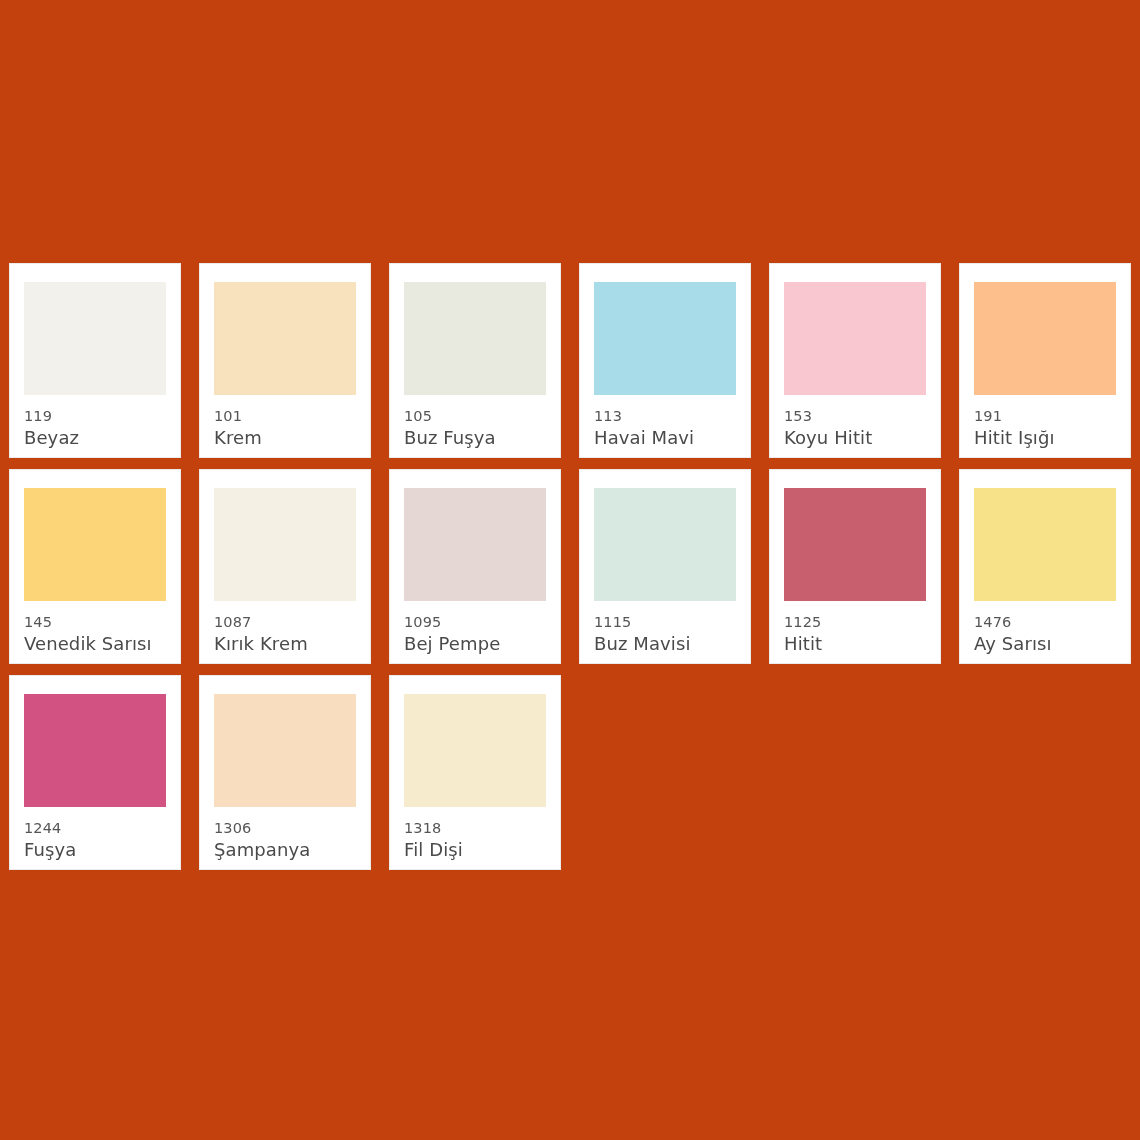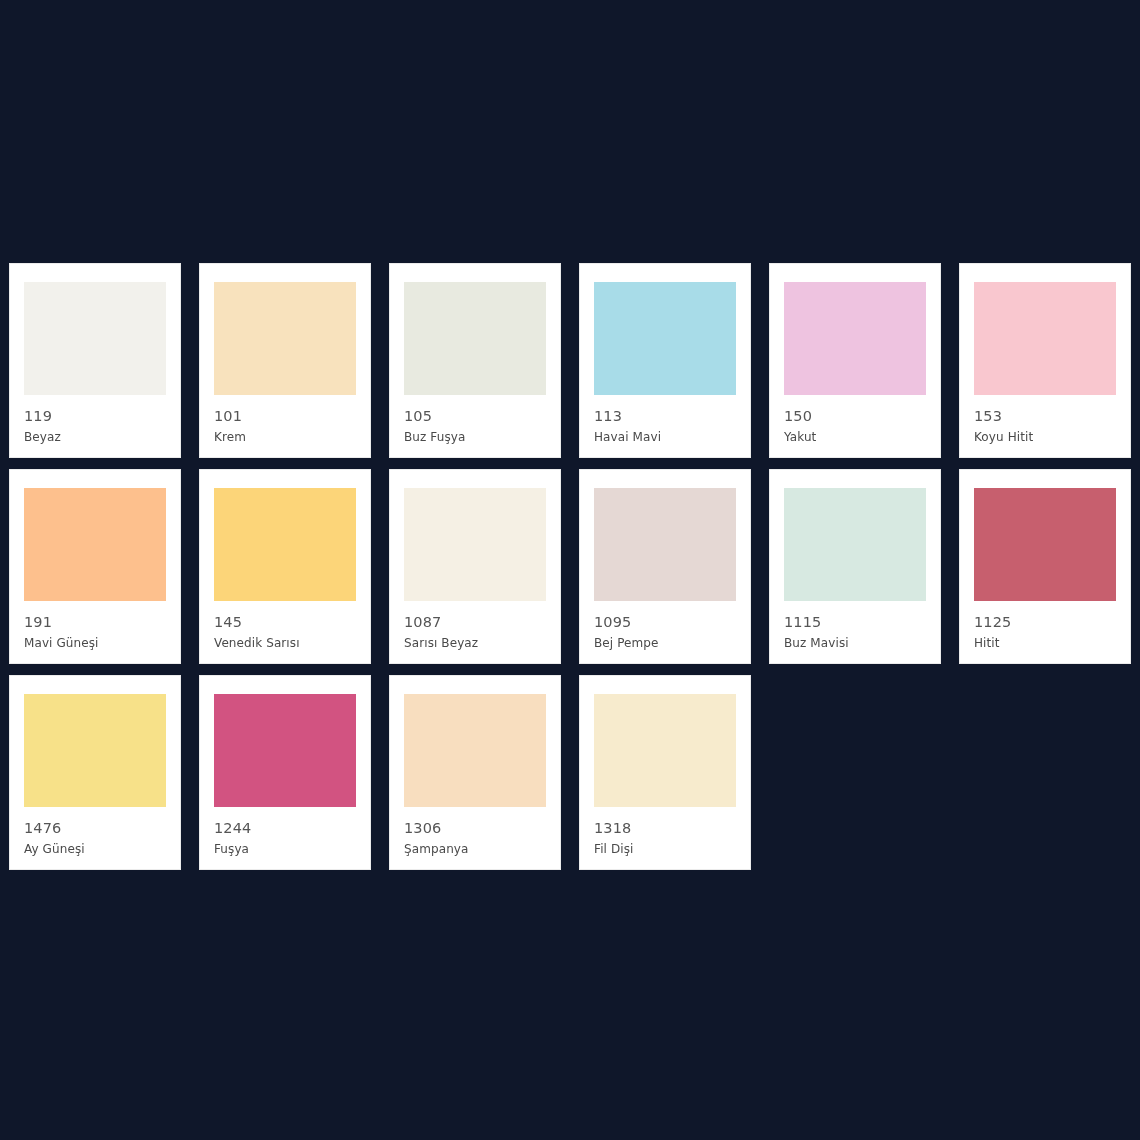--- a/index.html
+++ b/index.html
@@ -11,21 +11,21 @@
     height: 1140px;
     background: #ffffff;
     font-family: "DejaVu Sans", "Liberation Sans", sans-serif;
     overflow: hidden;
   }
 
   #palette-page {
     position: relative;
     width: 1140px;
     height: 1140px;
-    background: #0f172a;
+    background: #c2410c;
   }
 
   
   #swatch-grid {
     position: absolute;
     left: 0;
     top: 262px;
     width: 1140px;
     display: grid;
     grid-template-columns: repeat(6, 1fr);
@@ -59,21 +59,21 @@
 
   .swatch-code {
     font-size: 14.5px;
     line-height: 21px;
     color: #555555;
     letter-spacing: 0.1px;
     white-space: nowrap;
   }
 
   .swatch-name {
-    font-size: 12px;
+    font-size: 18px;
     line-height: 21px;
     color: #4a4a4a;
     letter-spacing: 0.1px;
     white-space: nowrap;
   }
 </style>
 </head>
 <body>
 
 <div id="palette-page">
@@ -100,52 +100,45 @@
         </div>
       </div>
       <div class="swatch-card">
         <div class="swatch-chip" style="background: rgb(168, 220, 232);"></div>
         <div class="swatch-meta">
           <div class="swatch-code">113</div>
           <div class="swatch-name">Havai Mavi</div>
         </div>
       </div>
       <div class="swatch-card">
-        <div class="swatch-chip" style="background: rgb(238, 195, 224);"></div>
-        <div class="swatch-meta">
-          <div class="swatch-code">150</div>
-          <div class="swatch-name">Yakut</div>
-        </div>
-      </div>
-      <div class="swatch-card">
         <div class="swatch-chip" style="background: rgb(249, 199, 207);"></div>
         <div class="swatch-meta">
           <div class="swatch-code">153</div>
           <div class="swatch-name">Koyu Hitit</div>
         </div>
       </div>
       <div class="swatch-card">
         <div class="swatch-chip" style="background: rgb(253, 192, 141);"></div>
         <div class="swatch-meta">
           <div class="swatch-code">191</div>
-          <div class="swatch-name">Mavi Güneşi</div>
+          <div class="swatch-name">Hitit Işığı</div>
         </div>
       </div>
       <div class="swatch-card">
         <div class="swatch-chip" style="background: rgb(252, 213, 121);"></div>
         <div class="swatch-meta">
           <div class="swatch-code">145</div>
           <div class="swatch-name">Venedik Sarısı</div>
         </div>
       </div>
       <div class="swatch-card">
         <div class="swatch-chip" style="background: rgb(245, 240, 228);"></div>
         <div class="swatch-meta">
           <div class="swatch-code">1087</div>
-          <div class="swatch-name">Sarısı Beyaz</div>
+          <div class="swatch-name">Kırık Krem</div>
         </div>
       </div>
       <div class="swatch-card">
         <div class="swatch-chip" style="background: rgb(229, 216, 212);"></div>
         <div class="swatch-meta">
           <div class="swatch-code">1095</div>
           <div class="swatch-name">Bej Pempe</div>
         </div>
       </div>
       <div class="swatch-card">
@@ -159,21 +152,21 @@
         <div class="swatch-chip" style="background: rgb(199, 95, 110);"></div>
         <div class="swatch-meta">
           <div class="swatch-code">1125</div>
           <div class="swatch-name">Hitit</div>
         </div>
       </div>
       <div class="swatch-card">
         <div class="swatch-chip" style="background: rgb(247, 225, 137);"></div>
         <div class="swatch-meta">
           <div class="swatch-code">1476</div>
-          <div class="swatch-name">Ay Güneşi</div>
+          <div class="swatch-name">Ay Sarısı</div>
         </div>
       </div>
       <div class="swatch-card">
         <div class="swatch-chip" style="background: rgb(210, 83, 129);"></div>
         <div class="swatch-meta">
           <div class="swatch-code">1244</div>
           <div class="swatch-name">Fuşya</div>
         </div>
       </div>
       <div class="swatch-card">

